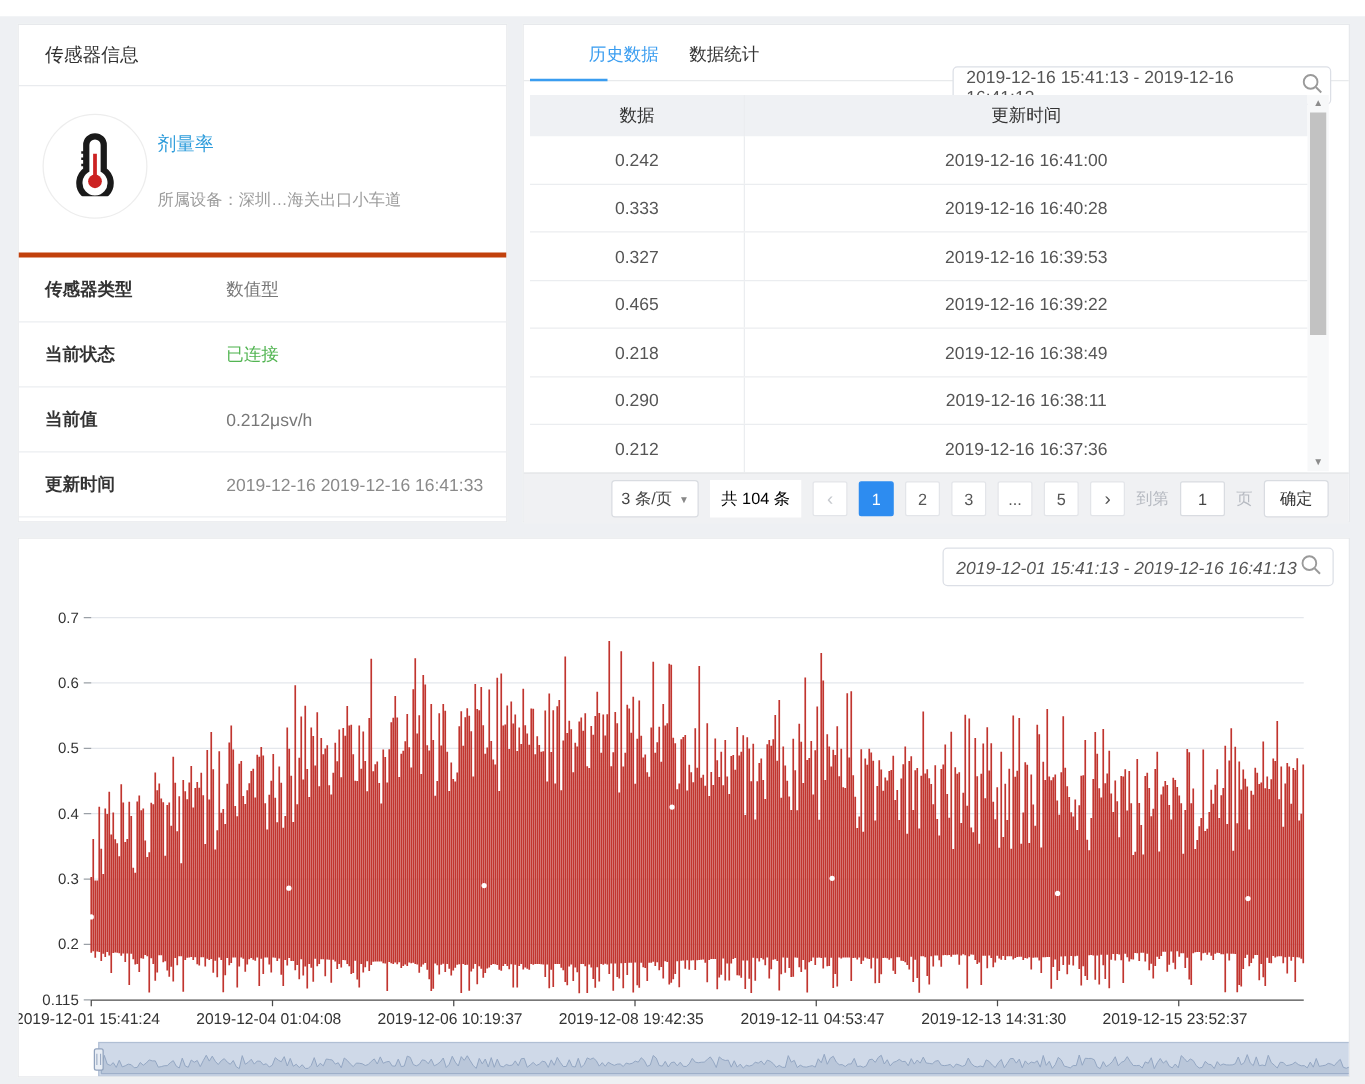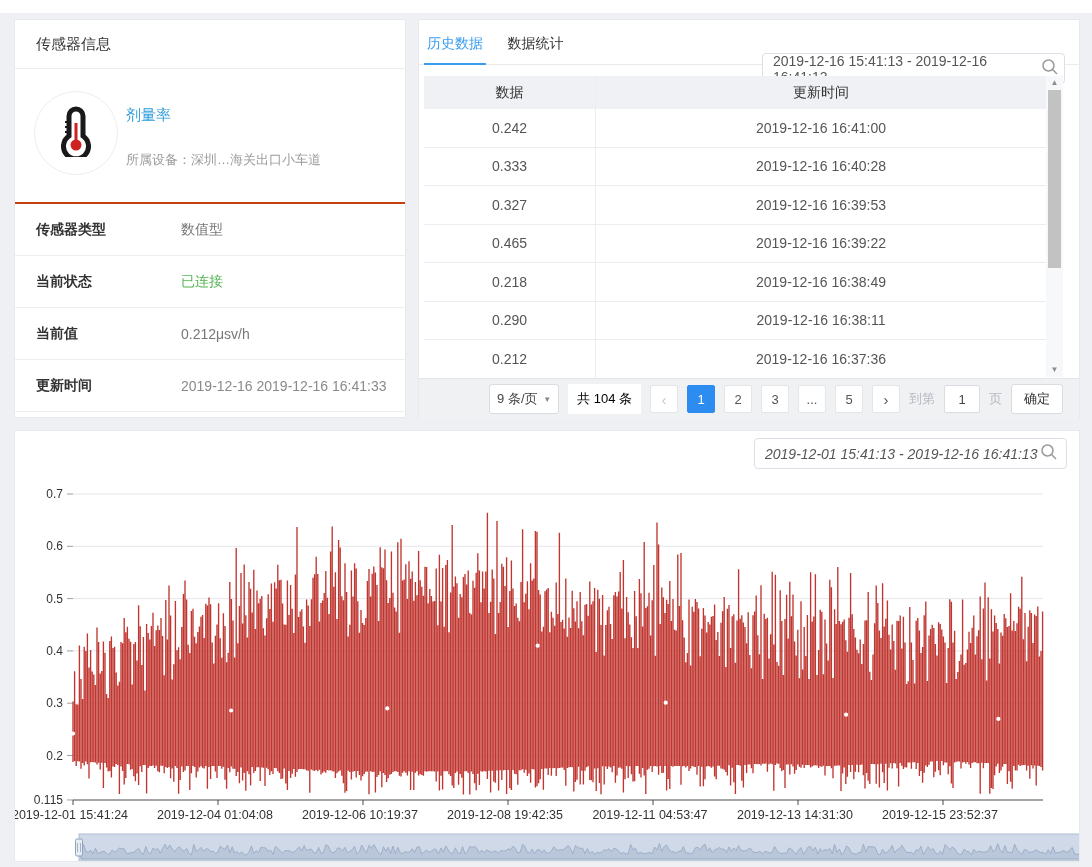--- a/index.html
+++ b/index.html
@@ -11,27 +11,27 @@
   #panel-data   { left:418px; top:19px; width:662px; height:399px; }
   #panel-curve  { left:14px; top:430px; width:1066px; height:432px; }
 
   
   .p-header { height:49px; border-bottom:1px solid #e9ebee; display:flex; align-items:center; padding-left:21px;
               font-size:15px; color:#333; }
   .avatar { position:absolute; left:19px; top:71px; width:84px; height:84px; border-radius:50%;
             border:1px solid #ededed; display:flex; align-items:center; justify-content:center; }
   .sensor-name { position:absolute; left:111px; top:86px; font-size:15px; color:#2d9cdb; cursor:pointer; }
   .sensor-device { position:absolute; left:111px; top:131px; font-size:13px; color:#9b9b9b; }
-  .fields { position:absolute; left:0; top:182px; width:100%; border-top:2px solid #c2410c; }
+  .fields { position:absolute; left:0; top:182px; width:100%; border-top:4px solid #c2410c; }
   .frow { height:52px; display:flex; align-items:center; border-bottom:1px solid #eceef1; }
   .frow .flabel { width:120px; padding-left:21px; font-size:14px; font-weight:bold; color:#333; }
   .frow .fvalue { font-size:14px; color:#777;margin-left:46px; }
 
   
-  .tabs { height:45px; border-bottom:1px solid #e8eaec; position:relative; }
+  .tabs { height:45px; border-bottom:1px solid #e8eaec; position:relative;padding-left:44px; }
   .tab { display:inline-block; width:62px; text-align:center; font-size:14px; padding-top:15px; cursor:pointer; color:#333; }
   .tab.active { color:#3a9df0; }
   .tab-underline { position:absolute; left:5px; bottom:-1px; width:62px; height:2px; background:#3a9df0; }
   .tab+.tab { margin-left:14px; }
   .daterange { position:absolute; top:10px; height:31px; border:1px solid #dcdfe6; border-radius:4px; background:#fff;
                display:flex; align-items:center; padding:0 4px 0 10px; font-size:14px; color:#555; cursor:pointer; }
   #panel-data .daterange { right:14px; width:303px;margin-top:23px; }
   #panel-curve .daterange { right:12px; width:313px; top:7px;font-style:italic; }
   .mag { margin-left:2px; flex:0 0 auto; }
 
@@ -164,21 +164,21 @@
   </div>
 
   <div class="vscroll">
     <div class="vs-arrow" style="top:0">▲</div>
     <div class="vs-thumb"></div>
     <div class="vs-arrow" style="bottom:0">▼</div>
   </div>
 
   <div class="pager">
     <div class="psel">
-      <span>9 条/页</span>
+      <span>3 条/页</span>
       <span class="caret">▼</span>
     </div>
     <div class="ptotal">共 104 条</div>
     <div class="pbtn arrow disabled">‹</div>
     <span id="page-buttons" style="display:flex;gap:9px">
         <div class="pbtn active">1</div>
         <div class="pbtn">2</div>
         <div class="pbtn">3</div>
         <div class="pbtn">...</div>
         <div class="pbtn">5</div>

